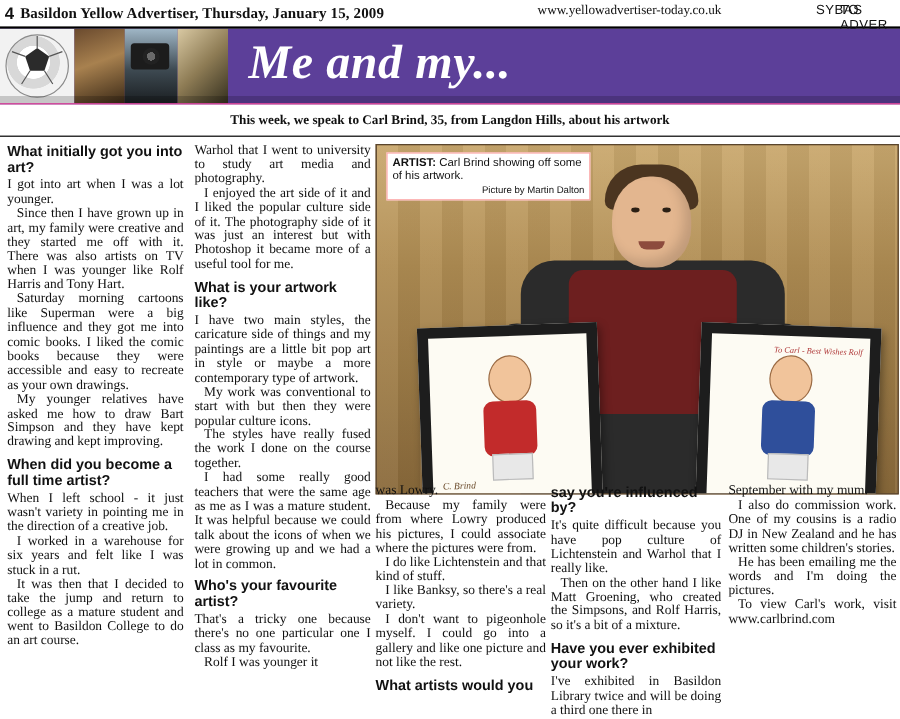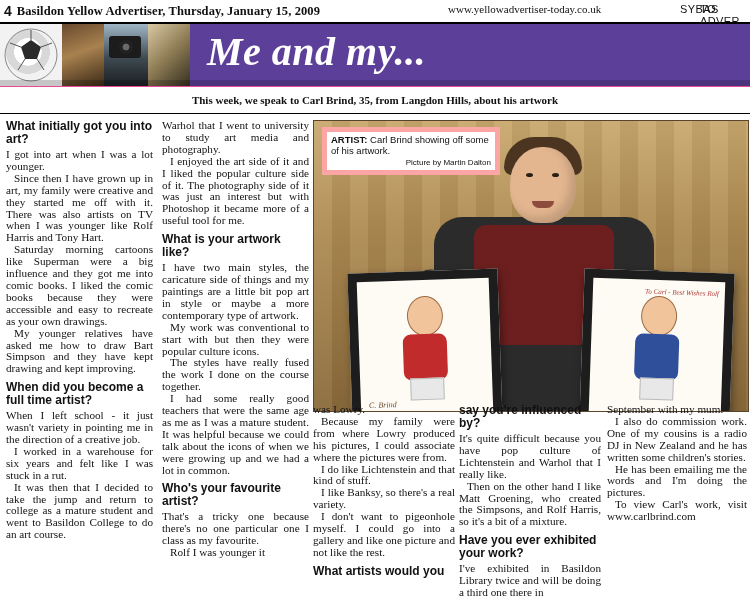--- a/index.html
+++ b/index.html
@@ -64,21 +64,21 @@
   .frame{position:absolute;top:150px;width:132px;height:134px;background:#fdfbf3;border:9px solid #1d1d1d;box-shadow:2px 4px 8px rgba(0,0,0,.4);}
   .frame.l{left:36px;transform:rotate(-2deg);}
   .frame.r{left:268px;transform:rotate(2deg);}
   .toon-head{position:absolute;left:50%;top:16px;margin-left:-17px;width:34px;height:38px;border-radius:50%;background:#f1c49b;border:1px solid #9b6b44;}
   .toon-body{position:absolute;left:50%;top:54px;margin-left:-22px;width:44px;height:46px;border-radius:8px;}
   .toon-body.red{background:#c22b2b;}
   .toon-body.blue{background:#2f4f9b;}
   .toon-legs{position:absolute;left:50%;top:98px;margin-left:-16px;width:32px;height:20px;background:#e8e8e8;border:1px solid #bbb;}
   .toon-scribble{position:absolute;left:8px;bottom:6px;font-family:"Liberation Serif",serif;font-style:italic;font-size:8px;color:#6a4a2a;}
   .toon-text{position:absolute;right:6px;top:8px;font-family:"Liberation Serif",serif;font-style:italic;font-size:7px;color:#b03a3a;text-align:right;line-height:8px;}
-  .caption-box{position:absolute;left:8px;top:6px;width:160px;background:#fff;border:5px solid #fca5a5;padding:3px 4px;}
+  .caption-box{position:absolute;left:8px;top:6px;width:160px;background:#fff;border:1px solid #fca5a5;padding:3px 4px;}
   .caption-main{font-family:"Liberation Sans",sans-serif;font-size:9.5px;line-height:10.5px;}
   .caption-main b{font-weight:bold;}
   .caption-credit{font-family:"Liberation Sans",sans-serif;font-size:8px;text-align:right;margin-top:2px;}
 </style>
 </head>
 <body>
 
 <div class="page">
 
   <div class="masthead">

